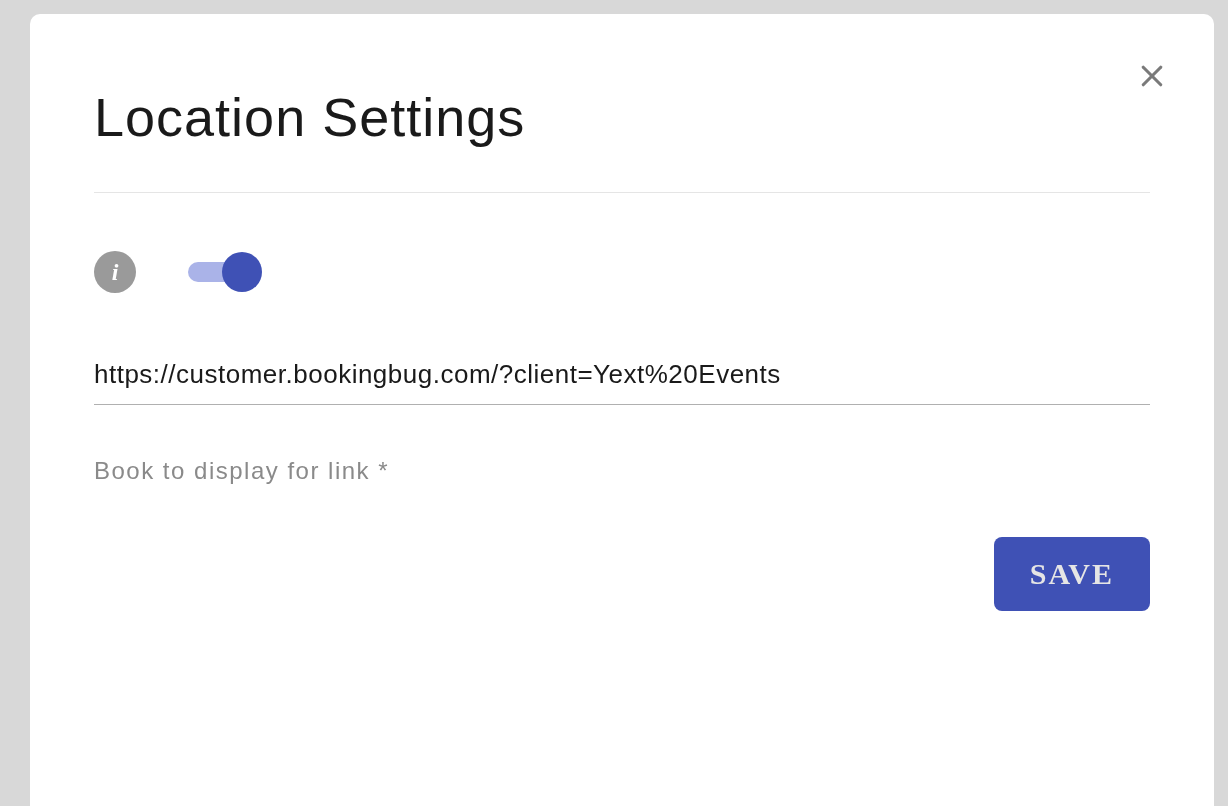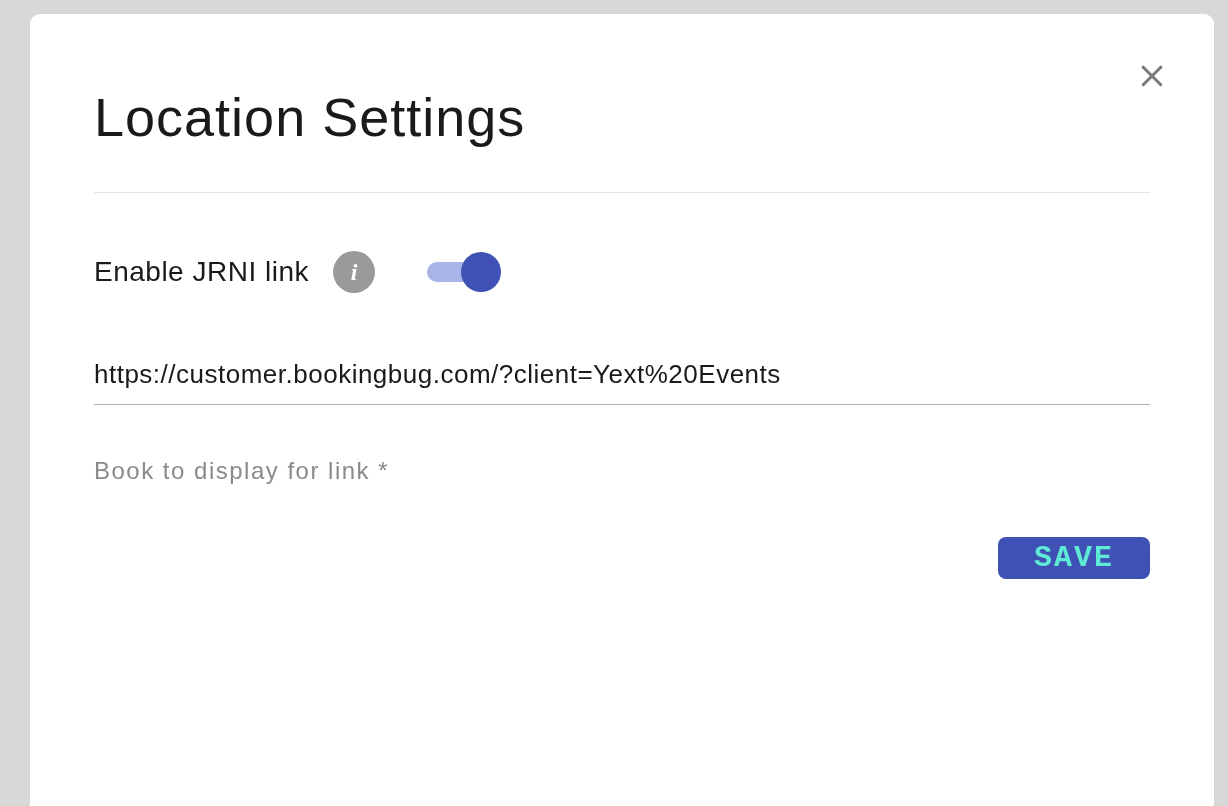--- a/index.html
+++ b/index.html
@@ -134,29 +134,29 @@
       outline: none;
       background: transparent;
     }
     .button-row {
       display: flex;
       justify-content: flex-end;
       margin-top: 46px;
     }
     .save-button {
       background: #3f51b5;
-      color: #5eead4;
+      color: #e5e5e5;
       border: none;
       border-radius: 8px;
-      padding: 4px 36px;
+      padding: 20px 36px;
       font-size: 30px;
       font-weight: 600;
       letter-spacing: 2px;
       cursor: pointer;
-      font-family: Liberation Mono, monospace;
+      font-family: Liberation Serif, serif;
     }
   </style>
 </head>
 <body>
 
 <div class="backdrop"></div>
 
 <div class="modal">
 
   <div class="close-btn">
@@ -164,21 +164,20 @@
       <line x1="5" y1="5" x2="19" y2="19"></line>
       <line x1="19" y1="5" x2="5" y2="19"></line>
     </svg>
   </div>
 
   <h1 class="modal-title">Location Settings</h1>
 
   <hr class="divider">
 
   <div class="toggle-row">
-    <span class="toggle-label">Enable JRNI link</span>
     <span class="info-icon">i</span>
     <div class="toggle-switch">
       <div class="toggle-track"></div>
       <div class="toggle-thumb"></div>
     </div>
   </div>
 
   <div class="field-group">
     <input type="text" class="field-input" value="https://customer.bookingbug.com/?client=Yext%20Events" style="">
   </div>

